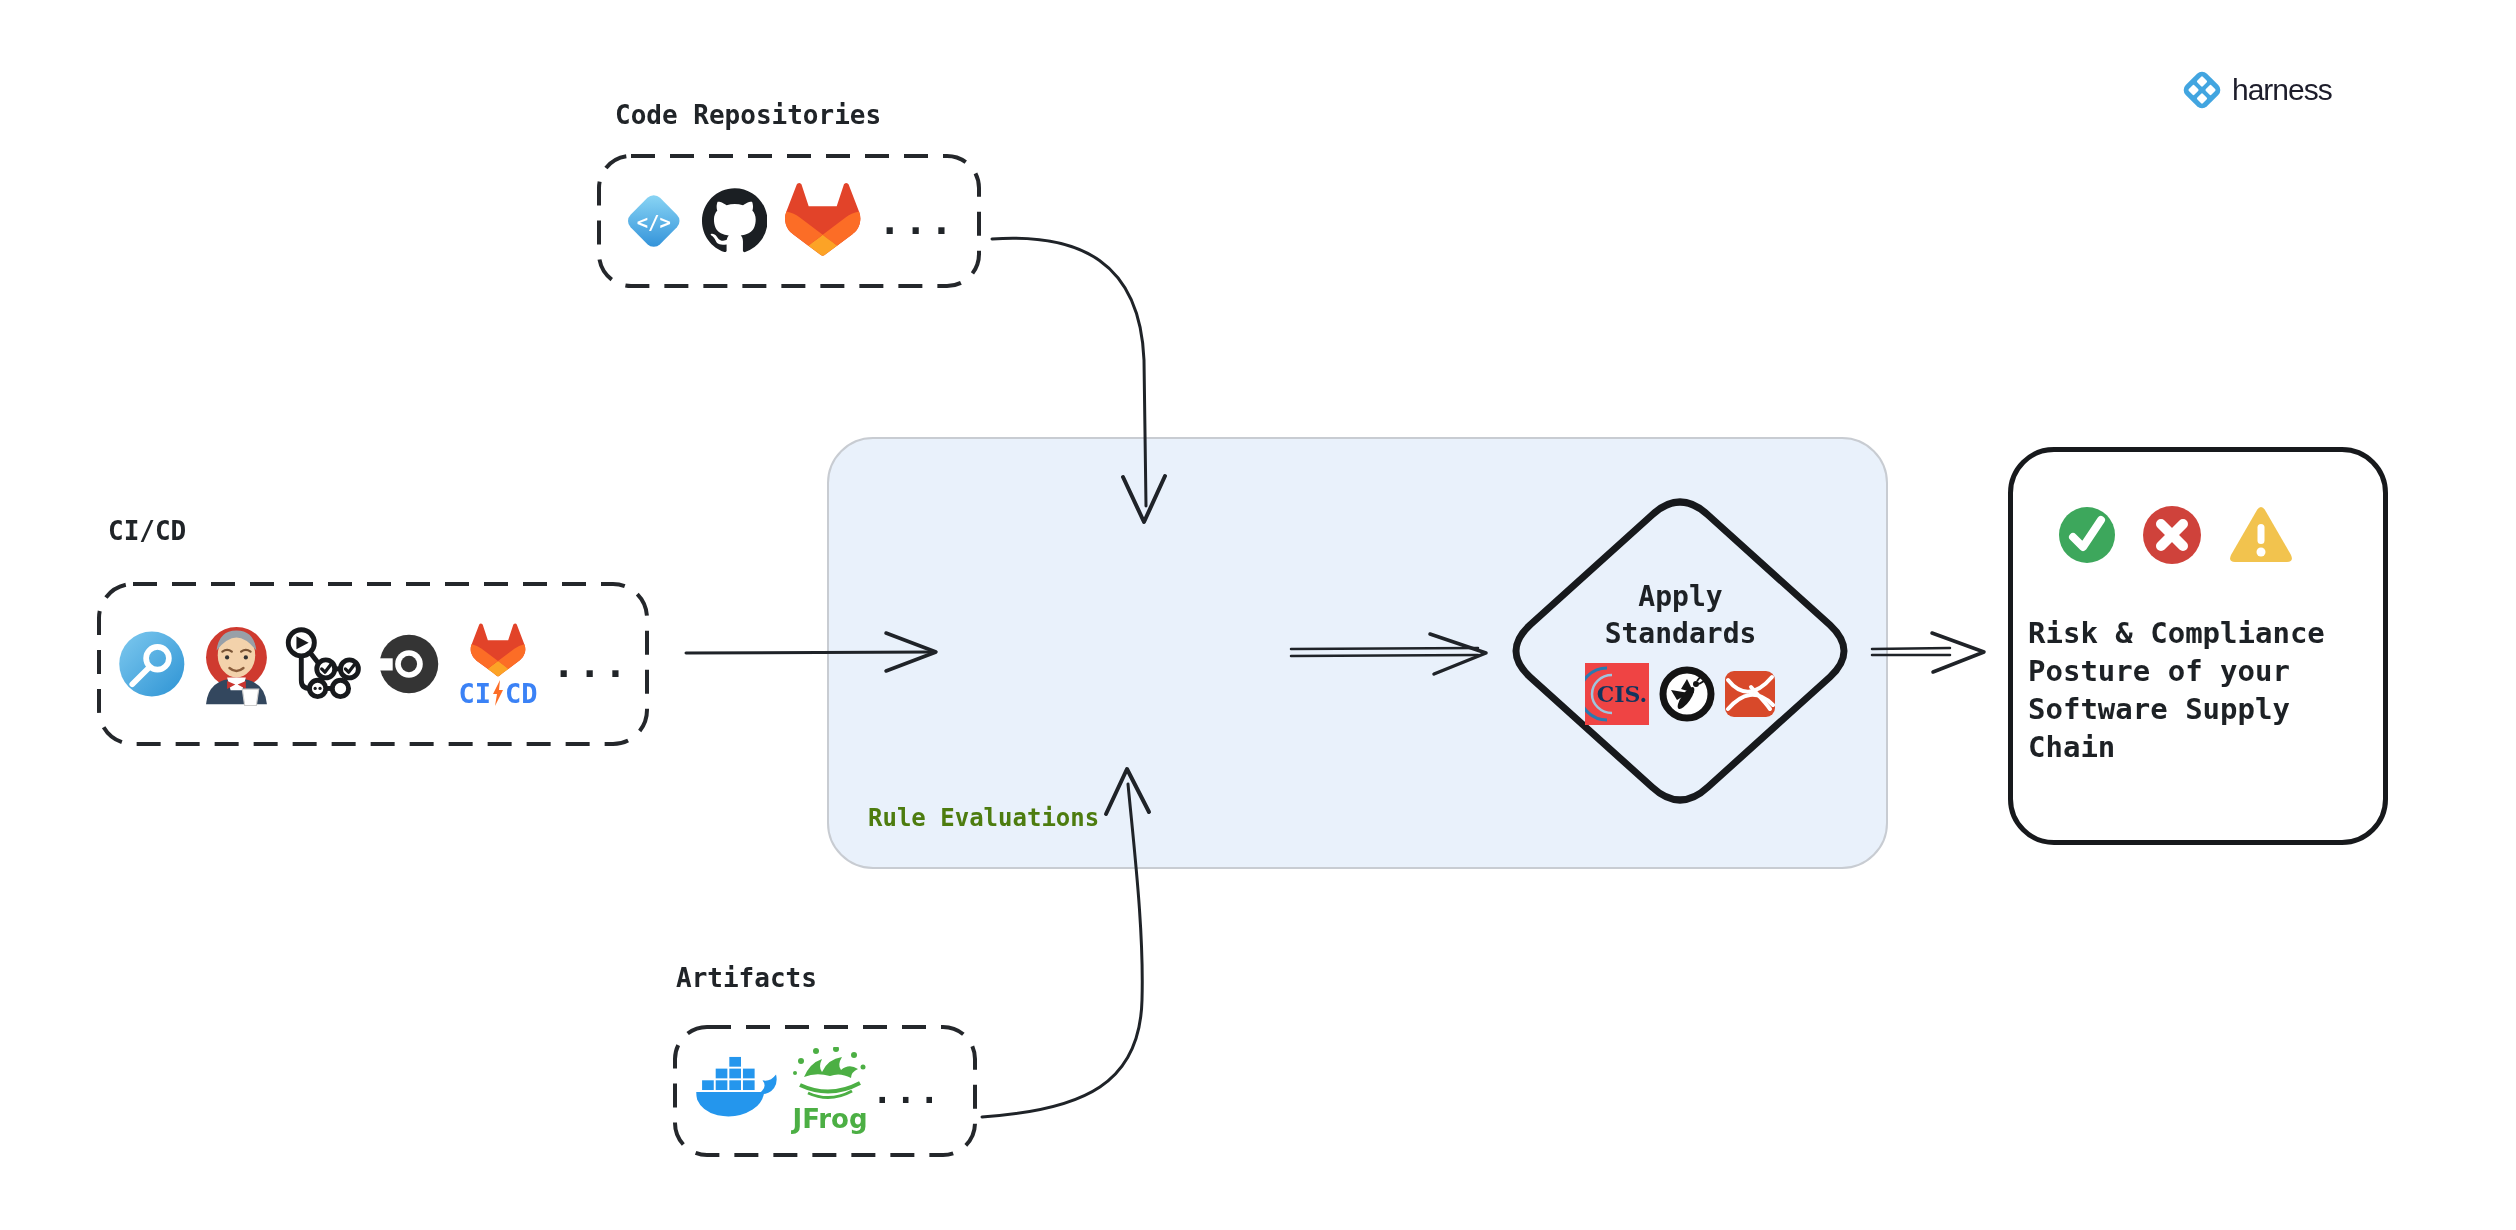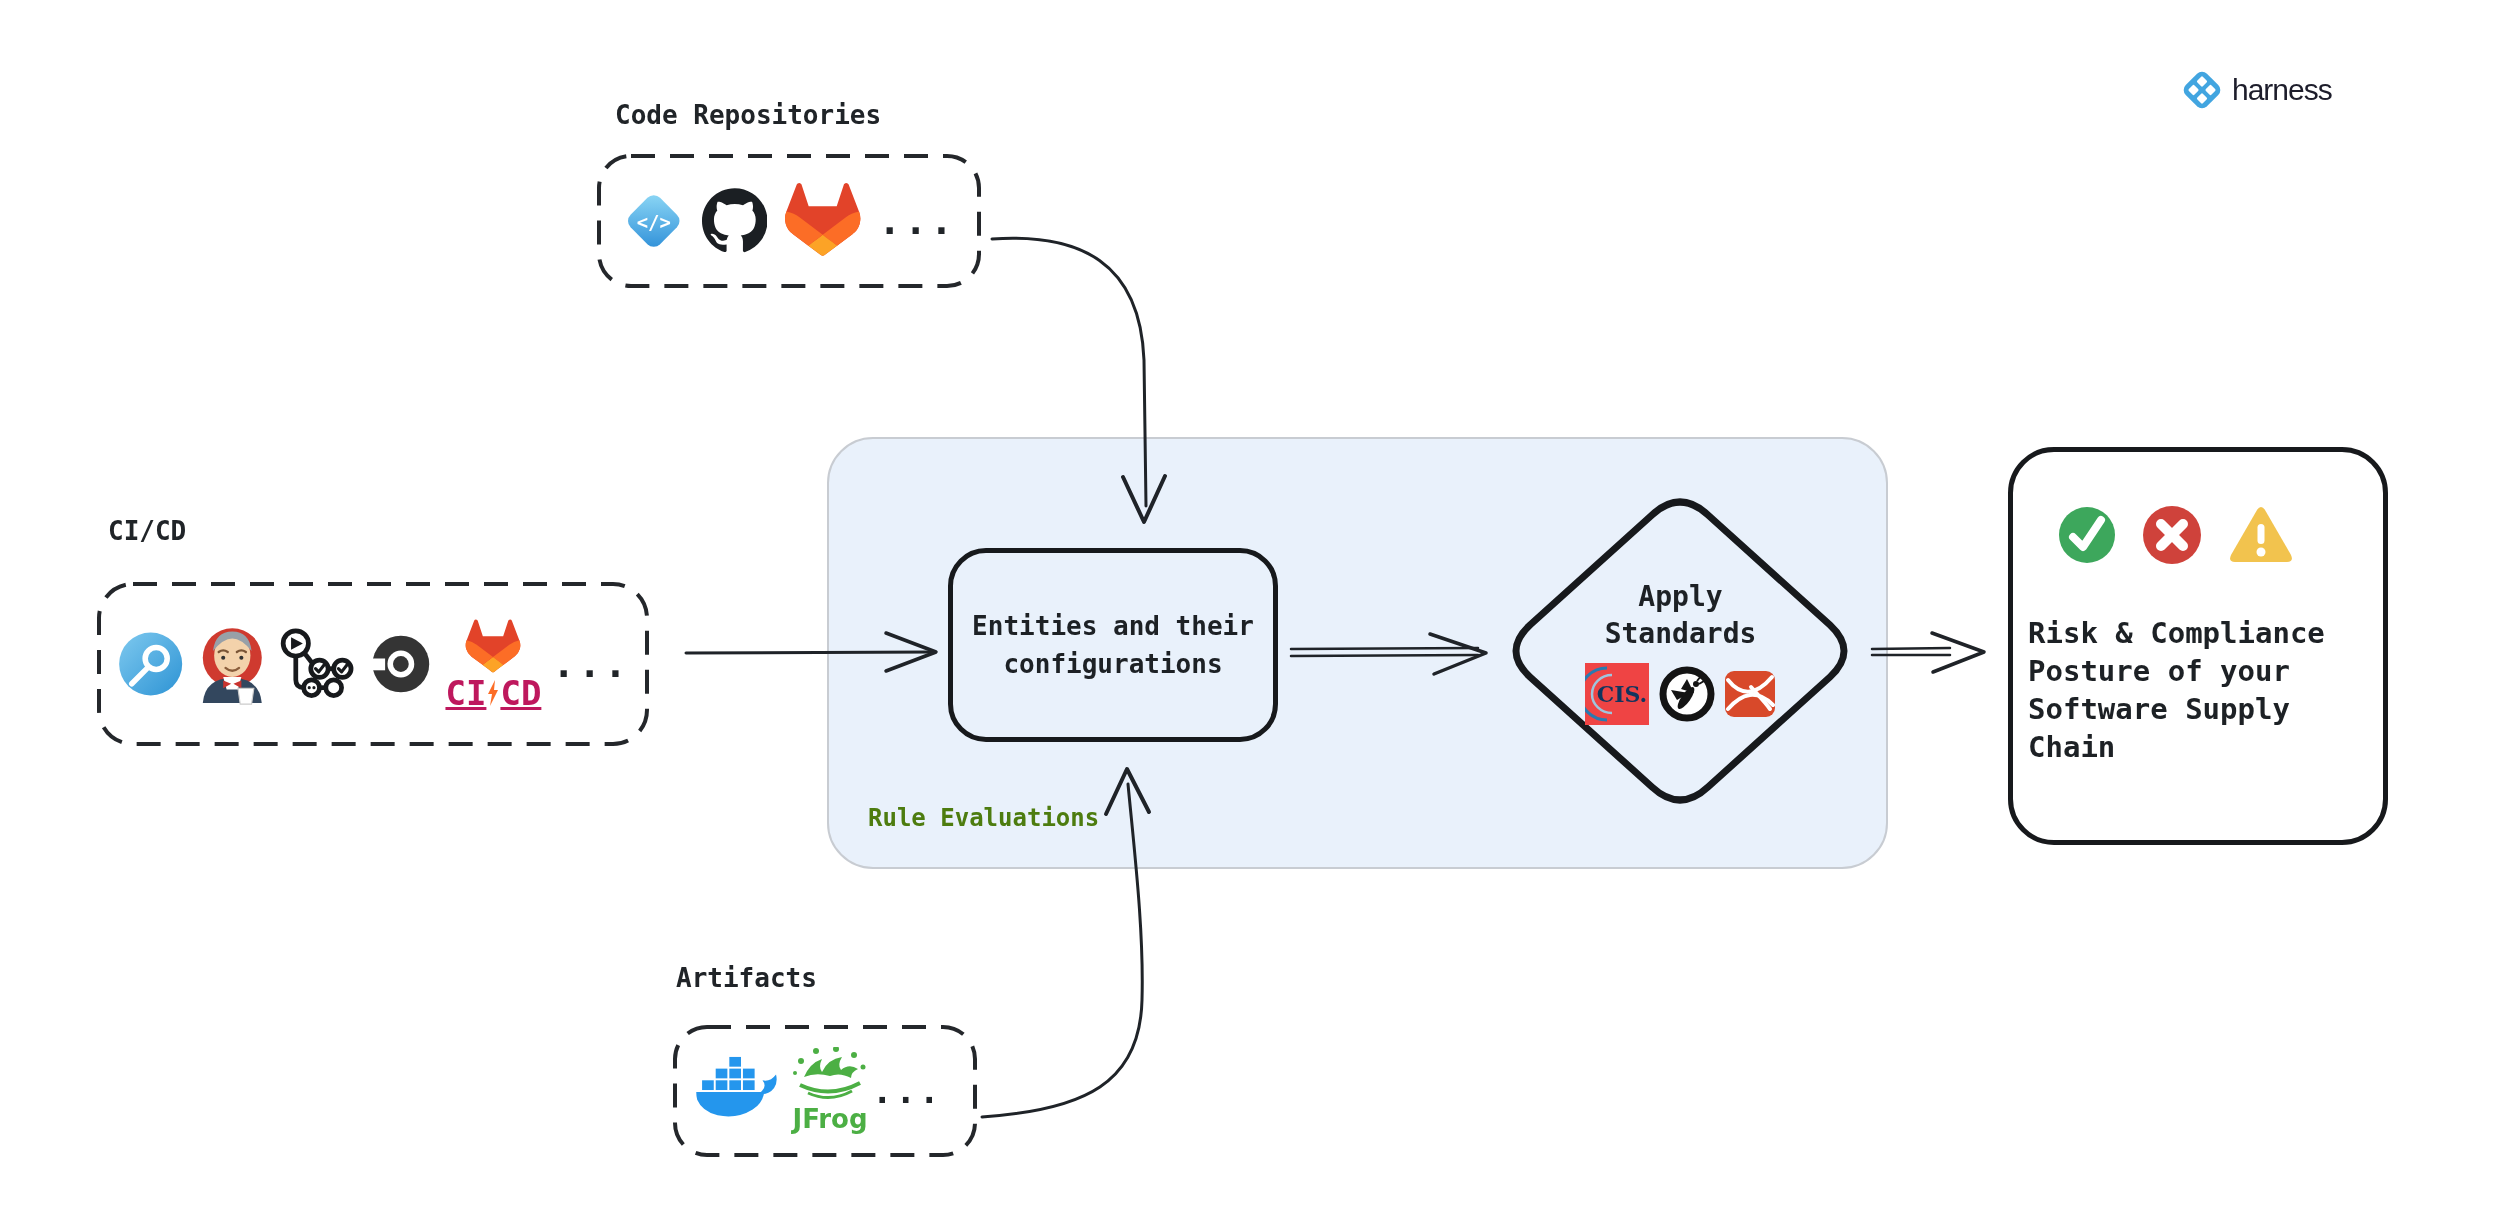--- a/index.html
+++ b/index.html
@@ -26,21 +26,21 @@
   .outcome-text{position:absolute;left:2028px;top:614px;width:340px;text-align:left;
                 font-weight:bold;font-size:29px;line-height:38px;}
   .brand{position:absolute;left:2180px;top:68px;display:flex;align-items:center;gap:8px;}
   .brand-word{font-family:"Liberation Sans",sans-serif;font-weight:normal;font-size:30px;
               letter-spacing:-1px;color:#1d1d2b;}
   .cis{position:relative;width:64px;height:62px;background:#ef4444;display:flex;align-items:center;
        justify-content:center;}
   .cis-text{position:relative;font-family:"DejaVu Serif",serif;font-weight:bold;font-size:22px;
             color:#12355e;margin-left:10px;}
   .gl-cicd{display:flex;flex-direction:column;align-items:center;width:104px;}
-  .gl-text{display:flex;align-items:center;font-weight:bold;font-size:34px;color:#be185d;line-height:1;text-decoration:underline;}
+  .gl-text{display:flex;align-items:center;font-weight:bold;font-size:27px;color:#3b82f6;line-height:1;}
   .jfrog{display:flex;flex-direction:column;align-items:center;}
   svg{display:block;}
 </style>
 </head>
 <body>
 
 <div class="canvas">
 
   <div class="blue-box"></div>
   <div class="rule-label">Rule Evaluations</div>
@@ -180,23 +180,20 @@
         <path d="M 12,38 Q 42,52 72,36" stroke="#4caf44" stroke-width="4" fill="none"></path>
         <path d="M 20,46 Q 42,56 64,44" stroke="#4caf44" stroke-width="3" fill="none"></path>
       </svg>
       <svg width="84" height="32" viewBox="0 0 84 32">
         <text x="42" y="25" text-anchor="middle" font-size="26" font-weight="bold" font-family="DejaVu Sans,sans-serif" fill="#4caf44">JFrog</text>
       </svg>
     </div>
     <div class="dots" style="font-size:34px;">...</div>
   </div>
 
-  <div class="entities-box">
-    <div class="entities-text">Entities and their configurations</div>
-  </div>
 
   <svg class="abs" style="left:1494px;top:479px;" width="372" height="346">
     <path d="M 36,146 Q 8,172 36,198 L 158,308 Q 186,334 214,308 L 336,198 Q 364,172 336,146 L 214,36 Q 186,10 158,36 Z" fill="none" stroke="#17191c" stroke-width="7"></path>
   </svg>
   <div class="apply-text">Apply Standards</div>
   <div class="diamond-icons">
     <div class="cis">
       <svg class="abs" style="left:0;top:0;" width="64" height="62">
         <path d="M 22,5 A 27,26 0 0 0 22,57" fill="none" stroke="#2a7ab0" stroke-width="3"></path>
         <path d="M 27,12 A 20,19 0 0 0 27,50" fill="none" stroke="#9fc5de" stroke-width="2.5"></path>

